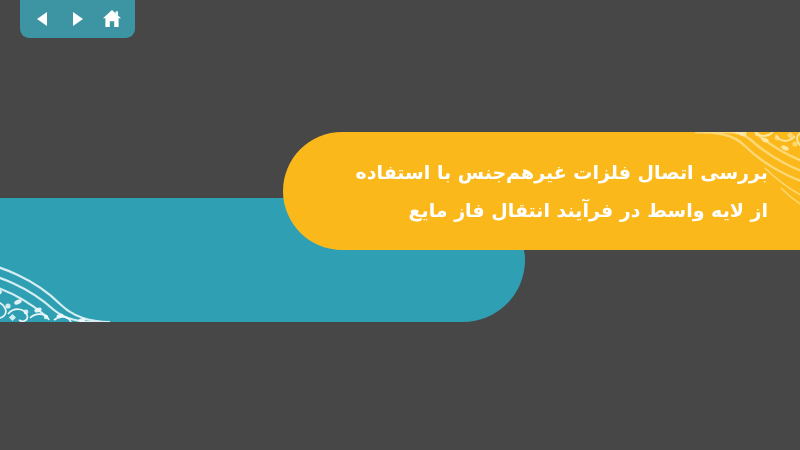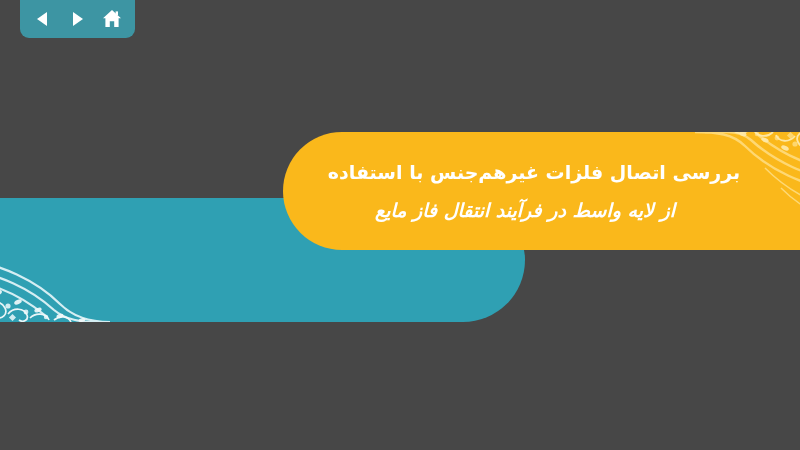--- a/index.html
+++ b/index.html
@@ -93,38 +93,37 @@
   
   #title-block {
     position: absolute;
     left: 300px;
     top: 132px;
     width: 480px;
     height: 118px;
     z-index: 30;
     display: flex;
     flex-direction: column;
-    align-items: center;
+    align-items: flex-start;
     justify-content: center;
     direction: rtl;
     box-sizing: border-box;
     padding-right: 12px;
   }
   .title-line {
     color: #ffffff;
     font-size: 19px;
     line-height: 38px;
     font-weight: bold;
     white-space: nowrap;
     text-align: right;
     letter-spacing: 0px;
   }
   .title-line.line2 {
-    margin-right: 18px;
-    font-style: italic;
+    margin-right: 0;
   }
 </style>
 </head>
 <body>
 
 <div id="slide">
 
   <div id="teal-band">
     <svg id="teal-ornament" viewBox="0 0 190 124" preserveAspectRatio="none">
       <g fill="none" stroke="#e8f7fa" stroke-width="2.2" opacity="0.95">

